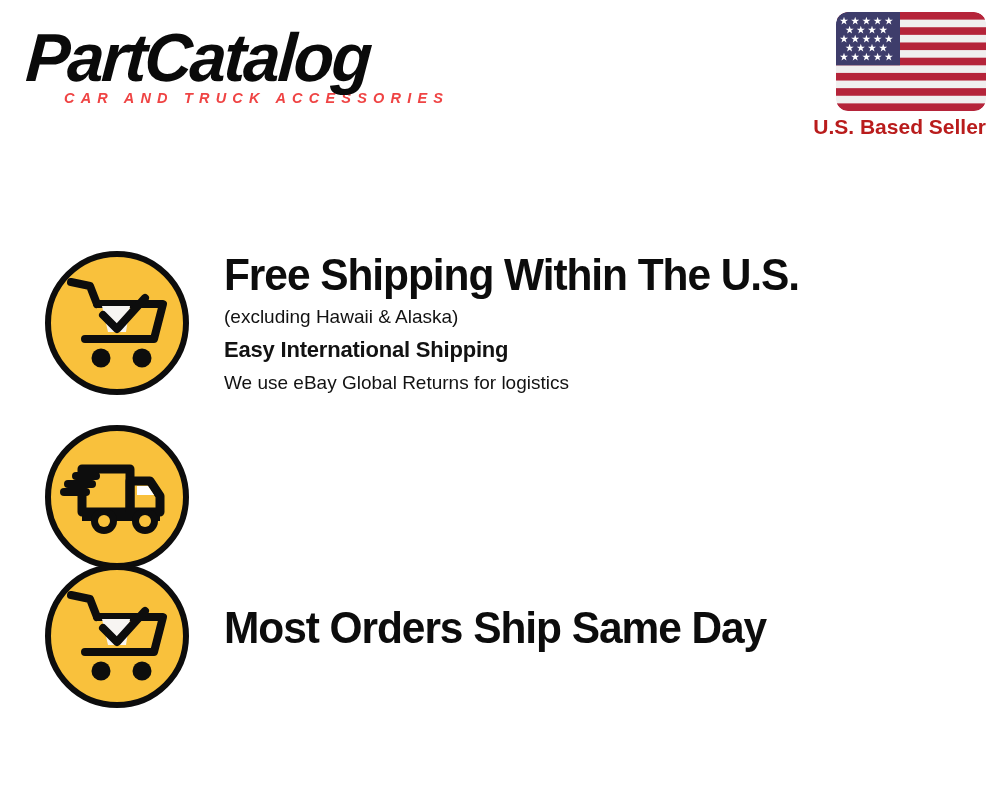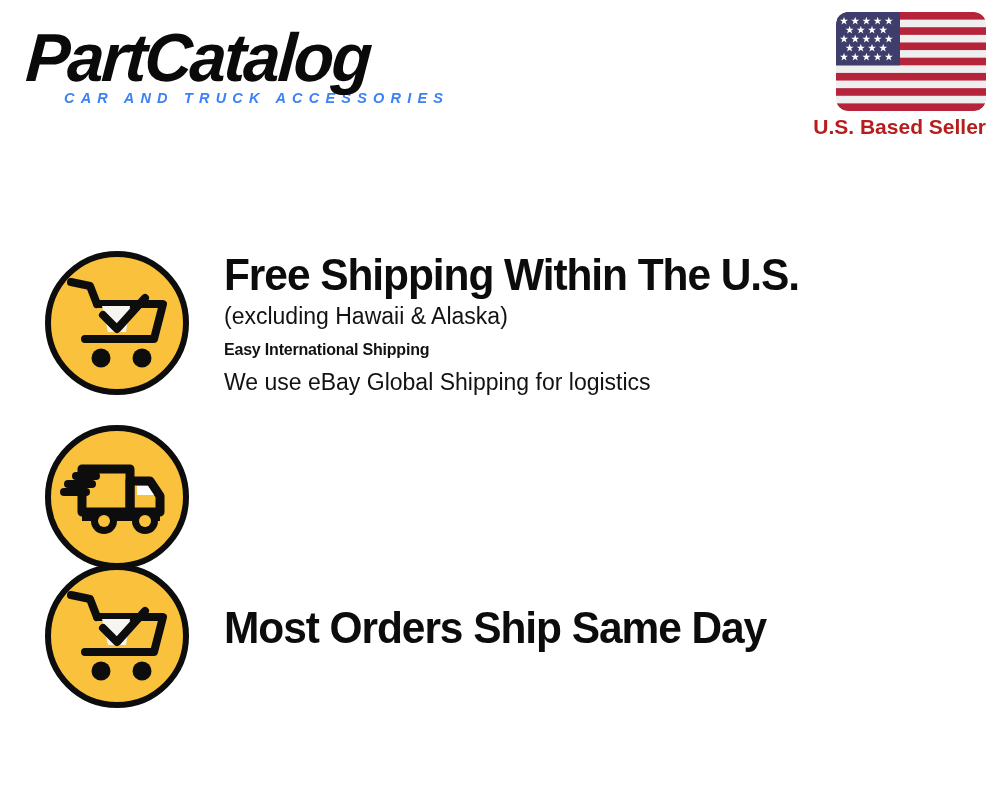--- a/index.html
+++ b/index.html
@@ -34,21 +34,21 @@
     transform: scaleX(0.97) skewX(-4deg);
     transform-origin: left bottom;
     white-space: nowrap;
   }
   #brand-tagline {
     font-family: "Liberation Sans", sans-serif;
     font-weight: bold;
     font-style: italic;
     font-size: 14.5px;
     letter-spacing: 6.2px;
-    color: #3b82f6;
+    color: #ef4444;
     margin-top: -2px;
     margin-left: 40px;
     white-space: nowrap;
   }
 
   #seller-badge {
     position: absolute;
     right: 14px;
     top: 12px;
     width: 280px;
@@ -101,29 +101,29 @@
     font-size: 44px;
     line-height: 50px;
     letter-spacing: -1.1px;
     color: #0c0c0c;
     white-space: nowrap;
     transform: scaleX(0.965);
     transform-origin: left center;
   }
   .feature-sub {
     font-family: "Liberation Sans", sans-serif;
-    font-size: 23px;
+    font-size: 19px;
     line-height: 33px;
     color: #121212;
     white-space: nowrap;
     font-weight: 400;
   }
   .feature-sub.bold {
     font-weight: bold;
-    font-size: 16px;
+    font-size: 22px;
     letter-spacing: -0.2px;
   }
 
   #feature-row-1 .feature-icon,
   #feature-row-2 .feature-icon { padding-top: 2px; }
   #feature-row-1 .feature-text { padding-top: 44px; }
   #feature-row-2 .feature-text { padding-top: 44px; }
 </style>
 </head>
 <body>
@@ -192,21 +192,21 @@
       <path d="M55 56 L48 38 L29 34" fill="none" stroke="#0d0d0d" stroke-width="8" stroke-linecap="round" stroke-linejoin="round"></path>
       <path d="M61 67 L75 81 L103 50" fill="none" stroke="#0d0d0d" stroke-width="8" stroke-linecap="round" stroke-linejoin="round"></path>
       <circle cx="59" cy="110" r="9.5" fill="#0d0d0d"></circle>
       <circle cx="100" cy="110" r="9.5" fill="#0d0d0d"></circle>
     </svg>
   </div>
   <div class="feature-text">
     <div class="feature-title">Free Shipping Within The U.S.</div>
     <div class="feature-sub">(excluding Hawaii &amp; Alaska)</div>
     <div class="feature-sub bold">Easy International Shipping</div>
-    <div class="feature-sub">We use eBay Global Shipping for logistics</div>
+    <div class="feature-sub">We use eBay Global Returns for logistics</div>
   </div>
 </div>
 
 <div class="feature-row" id="feature-row-1">
   <div class="feature-icon">
     <svg width="150" height="150" viewBox="0 0 150 150" aria-hidden="true">
       <circle cx="75" cy="75" r="69" fill="#F9C13C" stroke="#0d0d0d" stroke-width="6"></circle>
       <path d="M40 47 L88 47 L88 90 L40 90 Z" fill="none" stroke="#0d0d0d" stroke-width="9" stroke-linejoin="round"></path>
       <path d="M88 59 L108 59 L118 74 L118 90 L88 90 Z" fill="none" stroke="#0d0d0d" stroke-width="9" stroke-linejoin="round"></path>
       <path d="M95 64 L106 64 L112 73 L95 73 Z" fill="#FFFFFF"></path>

